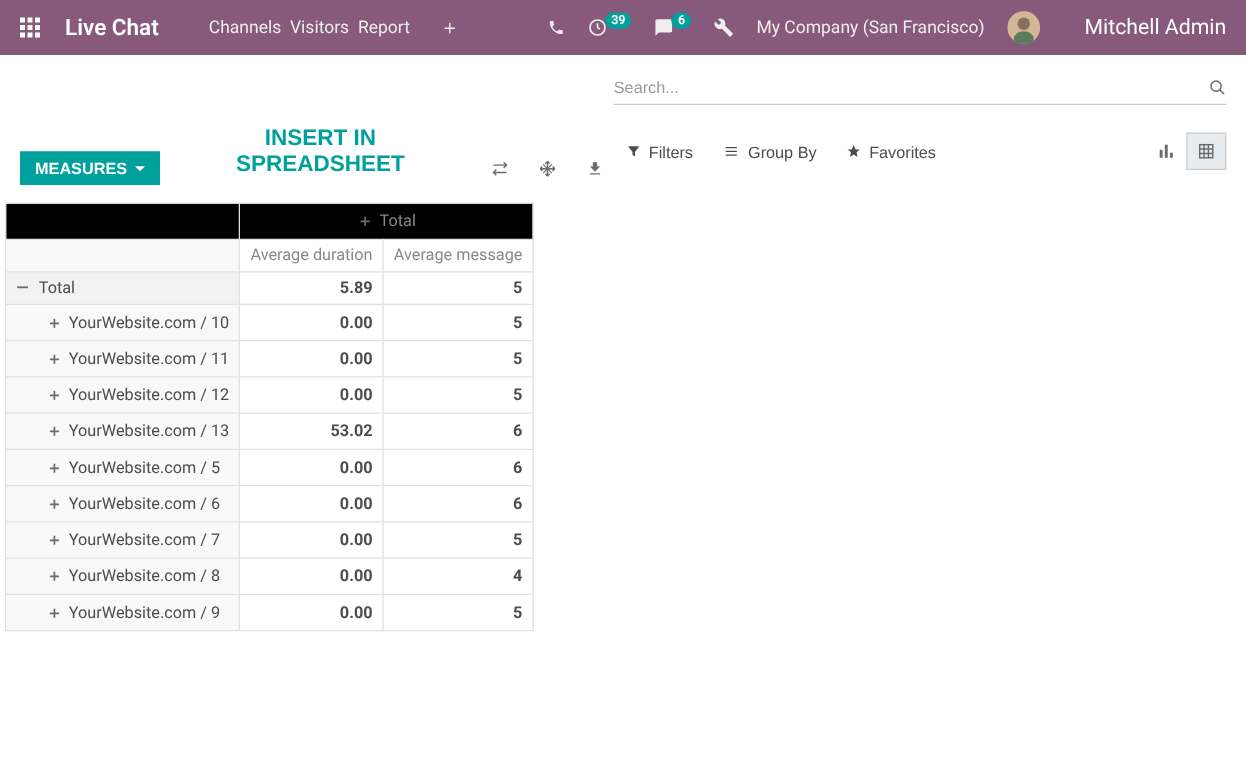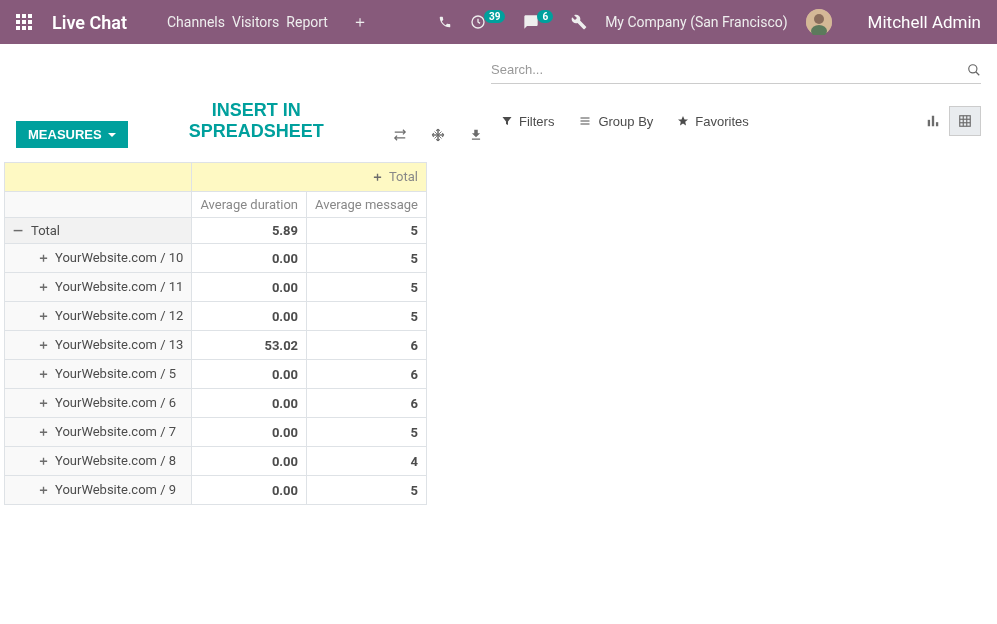--- a/index.html
+++ b/index.html
@@ -39,21 +39,21 @@
 .cp-right { margin-left: auto; display: flex; align-items: center; gap: 4px; min-width:490px; }
 .filter-btn { background: none; border: none; color: #4c4c4c; padding: 6px 10px; cursor: pointer; font-size: 13px; display: flex; align-items: center; gap: 6px; }
 .view-switch { display: flex; margin-left: auto; }
 .view-btn { width: 32px; height: 30px; border: 1px solid transparent; background: none; cursor: pointer; display: flex; align-items: center; justify-content: center; color: #6c6c6c; }
 .view-btn.active { background: #e9ecef; border-color: #ccc; }
 
 
 .pivot { border-collapse: collapse; margin: 4px 0 0 4px; }
 .pivot th, .pivot td { border: 1px solid #dee2e6; padding: 5px 8px; font-size: 13px; vertical-align: middle; }
 .pivot th { font-weight: 400; color: #888; background: #fff; }
-.pivot thead tr:first-child th { background: #fef9c3; text-align: right; }
+.pivot thead tr:first-child th { background: #000000; text-align: center; }
 .pivot .row-header { background: #f9f9f9; white-space: nowrap; min-width: 185px; }
 .pivot .row-header.total-row { background: #f2f2f2; }
 .pivot .val { text-align: right; font-weight: 700; color: #4c4c4c; min-width: 50px; }
 .plus-minus { display:inline-block; width:12px; color:#6c6c6c; font-weight:700; margin-right:6px; cursor:pointer; }
 .row-header .indent { display:inline-block; }
 .row-label { cursor: pointer; }
 
 svg { display: block; }
 </style>
 </head>

